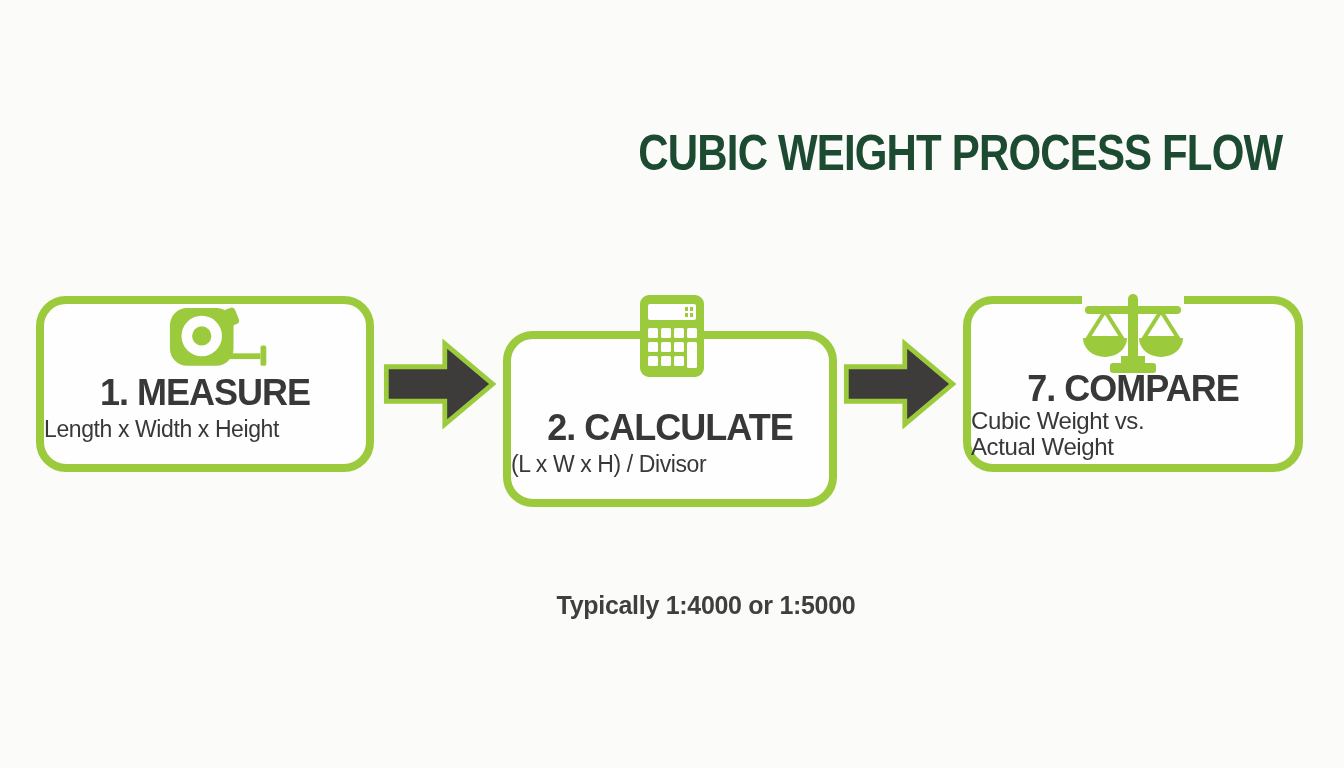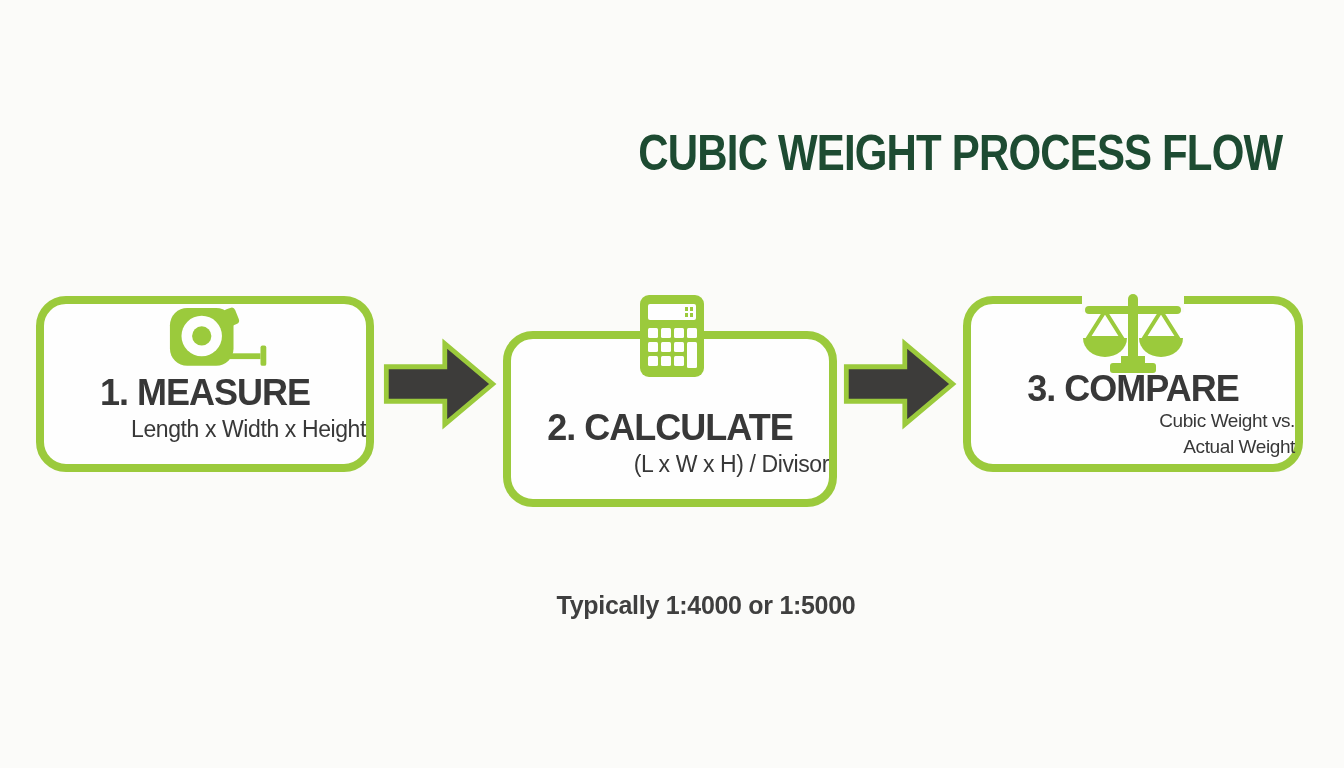--- a/index.html
+++ b/index.html
@@ -50,29 +50,29 @@
   .step-label{
     position:absolute;left:0;right:0;top:68px;
     text-align:center;
     font-size:36px;font-weight:bold;
     letter-spacing:-1px;
     color:var(--text-dark);
     white-space:nowrap;
   }
   .step-sub{
     position:absolute;left:0;right:0;top:112px;
-    text-align:right;
+    text-align:left;
     font-size:23px;
     letter-spacing:-0.4px;
     color:var(--text-dark);
     line-height:26px;
     white-space:nowrap;
   }
   .box-3 .step-label{top:64px;}
-  .box-3 .step-sub{top:104px;font-size:19px;padding-left:17px;}
+  .box-3 .step-sub{top:104px;font-size:24px;}
   .border-gap{
     position:absolute;
     height:20px;top:292px;
     background:var(--background);
   }
   .gap-2{left:629px;width:88px;}
   .gap-3{left:1082px;width:102px;}
   .icon{position:absolute;}
   .icon-tape{left:168px;top:300px;width:106px;height:70px;}
   .icon-calc{left:639px;top:294px;width:66px;height:84px;}
@@ -106,21 +106,21 @@
     <div class="step-label">1. MEASURE</div>
     <div class="step-sub">Length x Width x Height</div>
   </div>
 
   <div class="step-box box-2">
     <div class="step-label">2. CALCULATE</div>
     <div class="step-sub">(L x W x H) / Divisor</div>
   </div>
 
   <div class="step-box box-3">
-    <div class="step-label">3. COMPARE</div>
+    <div class="step-label">7. COMPARE</div>
     <div class="step-sub">
       <span style="display:block">Cubic Weight vs.</span>
       <span style="display:block">Actual Weight</span>
     </div>
   </div>
 
   <div class="border-gap gap-2"></div>
   <div class="border-gap gap-3"></div>
 
   <svg class="icon icon-tape" viewBox="0 0 110 72">

